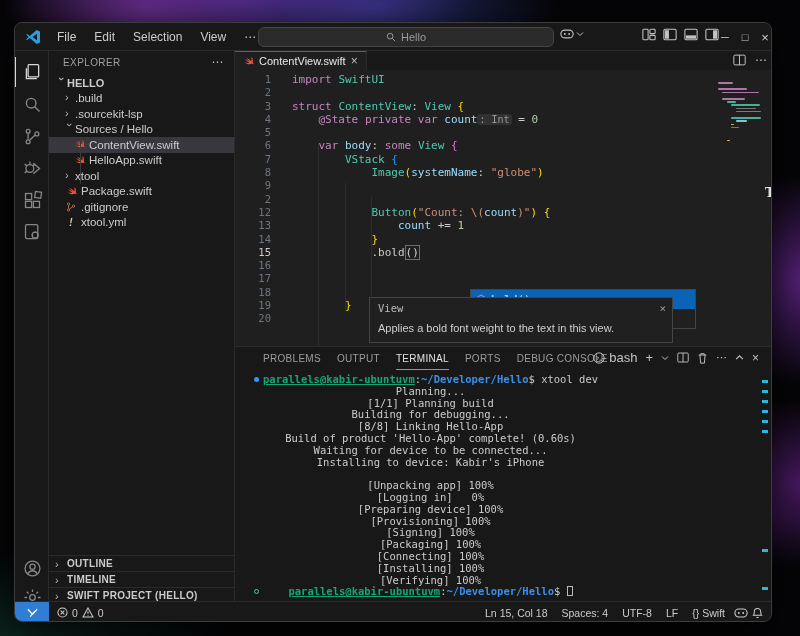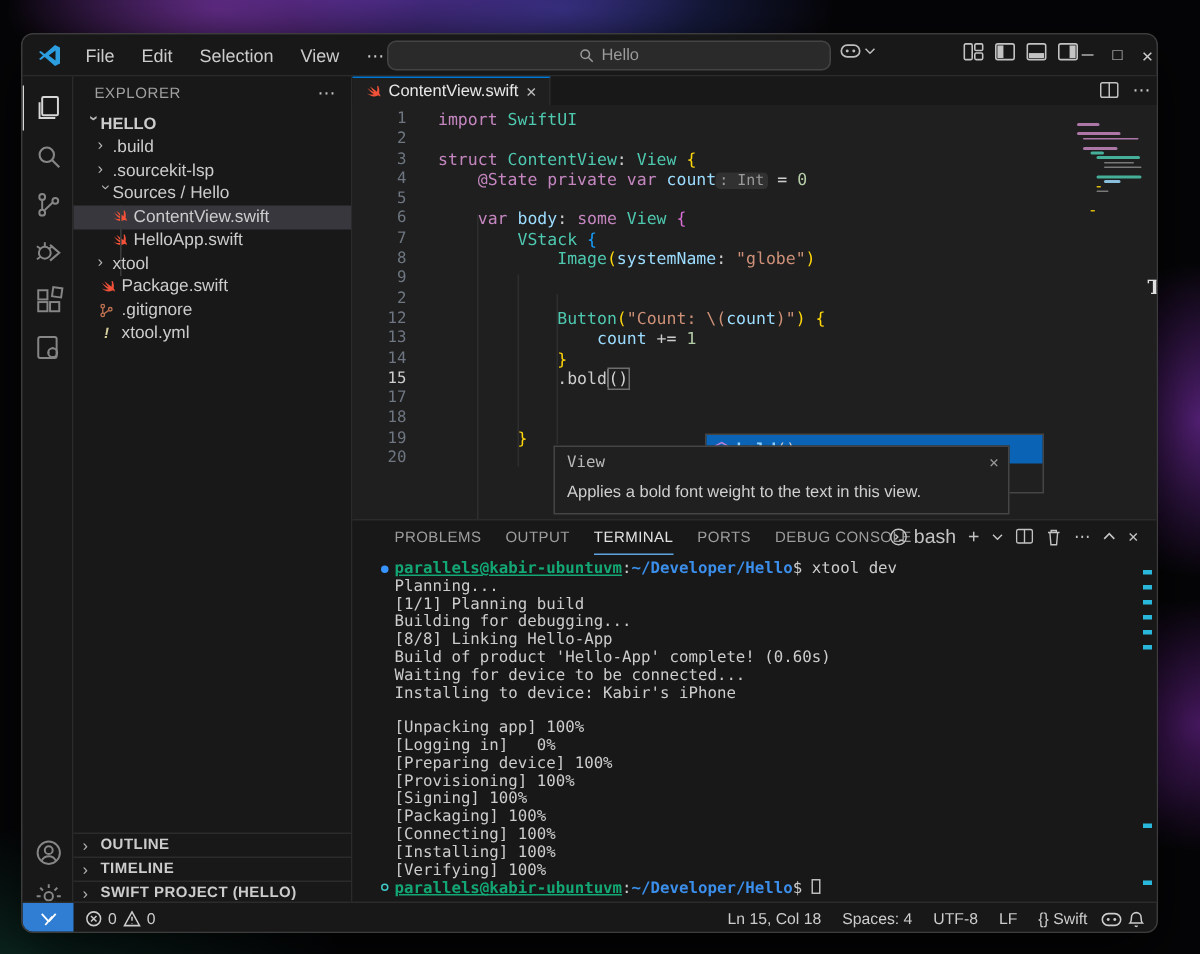--- a/index.html
+++ b/index.html
@@ -79,21 +79,21 @@
   .sgrow.sel{background:#0a63b5;}
   .sgrow .match{color:#3794ff;font-weight:bold;}
   .sgrow.sel .match{color:#8fd0ff;}
   .sgrow svg{flex:none;}
   
   .hovertip{position:absolute;left:134px;top:246px;width:304px;height:46px;background:#202020;border:1px solid #454545;z-index:7;color:#c5c5c5;}
   .hovertip .tt-head{display:flex;align-items:flex-start;padding:4px 6px 0 8px;font-family:"DejaVu Sans Mono",monospace;font-size:10.5px;color:#b9b9b9;}
   .hovertip .tt-close{margin-left:auto;color:#9a9a9a;font-size:11px;}
   .hovertip .tt-body{padding:7px 8px 0 8px;font-size:11px;color:#cfcfcf;}
   
-  .panel{position:absolute;left:0;top:295px;width:100%;height:255px;background:#181818;border-top:1px solid #2b2b2b;}
+  .panel{position:absolute;left:0;top:295px;width:100%;height:255px;background:#181818;border-top:1px solid #2b2b2b;text-align:center;}
   .ptabs{position:absolute;left:28px;top:0;display:flex;gap:16px;height:23px;align-items:center;font-size:10px;letter-spacing:.3px;color:#9d9d9d;}
   .ptab{height:23px;display:flex;align-items:center;}
   .ptab.active{color:#e2e2e2;box-shadow:inset 0 -1px 0 #5fa3e0;}
   .picons{position:absolute;right:14px;top:3px;display:flex;align-items:center;gap:8px;color:#c3c3c3;font-size:11px;}
   .picons .bash{display:flex;align-items:center;gap:4px;font-size:13px;}
   .term{position:absolute;left:28px;top:27px;font-family:"DejaVu Sans Mono",monospace;font-size:10.5px;line-height:11.8px;color:#cccccc;white-space:pre;}
   .tline{position:relative;height:11.8px;}
   .tg{color:#13a873;font-weight:bold;text-decoration:underline;} .tb{color:#3b8eea;font-weight:bold;}
   .tdot{position:absolute;left:-9px;top:3px;width:5px;height:5px;border-radius:50%;}
   .tdot.blue{background:#3794ff;} .tdot.teal{border:1px solid #3fc9c9;background:transparent;}
@@ -350,20 +350,21 @@
           <div class="cline"><span class="lnum">5</span><span class="ltext"></span></div>
           <div class="cline"><span class="lnum">6</span><span class="ltext"><span class="tk-pl">    </span><span class="tk-kw">var</span><span class="tk-pl"> </span><span class="tk-vr">body</span><span class="tk-pl">: </span><span class="tk-kw">some</span><span class="tk-pl"> </span><span class="tk-ty">View</span><span class="tk-pl"> </span><span class="tk-b2">{</span></span></div>
           <div class="cline"><span class="lnum">7</span><span class="ltext"><span class="tk-pl">        </span><span class="tk-ty">VStack</span><span class="tk-pl"> </span><span class="tk-b3">{</span></span></div>
           <div class="cline"><span class="lnum">8</span><span class="ltext"><span class="tk-pl">            </span><span class="tk-ty">Image</span><span class="tk-b1">(</span><span class="tk-vr">systemName</span><span class="tk-pl">: </span><span class="tk-st">"globe"</span><span class="tk-b1">)</span></span></div>
           <div class="cline"><span class="lnum">9</span></div>
           <div class="cline"><span class="lnum">2</span><span class="ltext"></span></div>
           <div class="cline"><span class="lnum">12</span><span class="ltext"><span class="tk-pl">            </span><span class="tk-ty">Button</span><span class="tk-b1">(</span><span class="tk-st">"Count: </span><span class="tk-st">\(</span><span class="tk-vr">count</span><span class="tk-st">)"</span><span class="tk-b1">)</span><span class="tk-pl"> </span><span class="tk-b1">{</span></span></div>
           <div class="cline"><span class="lnum">13</span><span class="ltext"><span class="tk-pl">                </span><span class="tk-vr">count</span><span class="tk-pl"> += </span><span class="tk-nm">1</span></span></div>
           <div class="cline"><span class="lnum">14</span><span class="ltext"><span class="tk-pl">            </span><span class="tk-b1">}</span></span></div>
           <div class="cline"><span class="lnum cur">15</span><span class="ltext"><span class="tk-pl">            </span><span class="tk-pl">.</span><span class="tk-pl">bold</span><span class="caret"></span><span class="tk-box">()</span></span></div>
+          <div class="cline"><span class="lnum">16</span><span class="ltext"></span></div>
           <div class="cline"><span class="lnum">17</span><span class="ltext"></span></div>
           <div class="cline"><span class="lnum">18</span><span class="ltext"></span></div>
           <div class="cline"><span class="lnum">19</span><span class="ltext"><span class="tk-pl">        </span><span class="tk-b1">}</span></span></div>
           <div class="cline"><span class="lnum">20</span><span class="ltext"></span></div>
         </div>
       <div class="iguide" style="left:83px;top:92px;height:222px"></div>
       <div class="iguide" style="left:110px;top:132px;height:128px"></div>
       <div class="iguide" style="left:136px;top:145px;height:100px"></div>
       <div class="minimap">
           <div class="mline" style="top: 0px; left: 0px; width: 15.4px; background: rgb(197, 134, 192);"></div>

